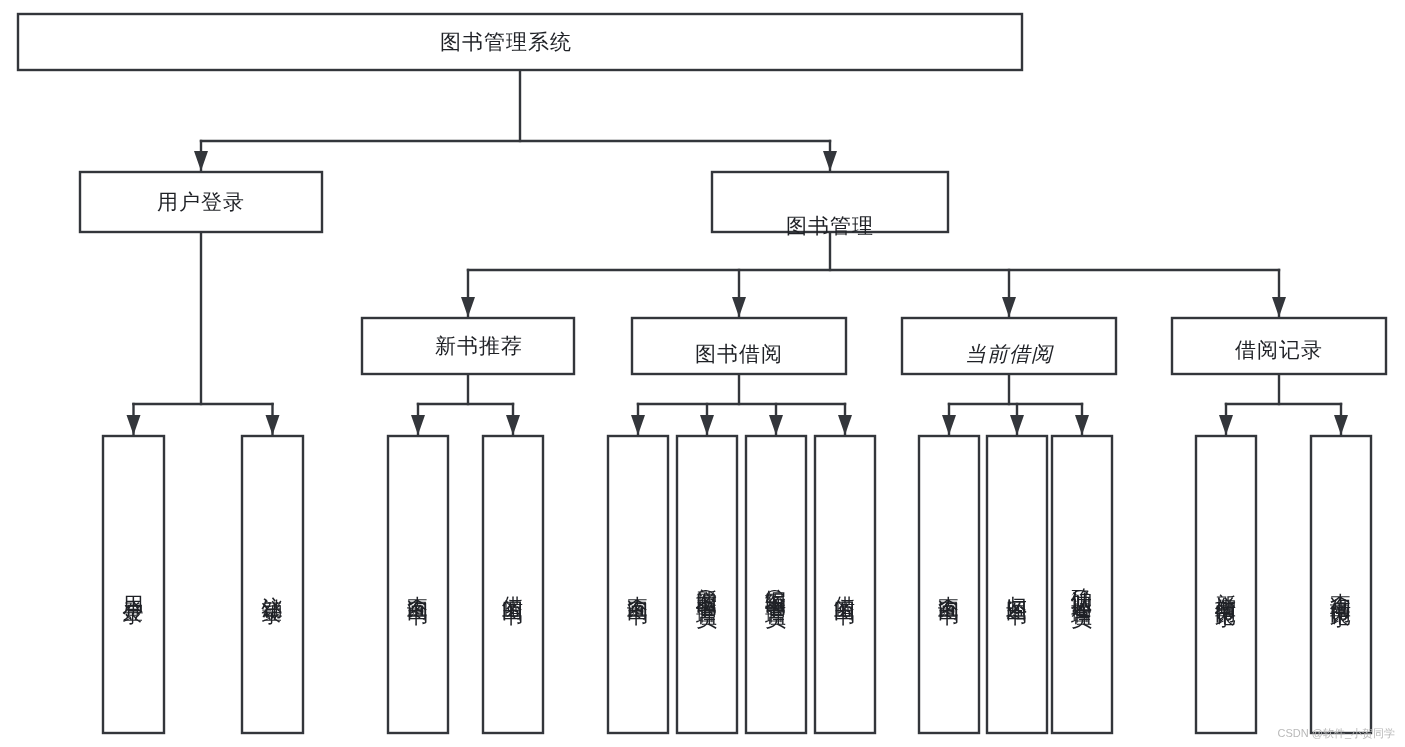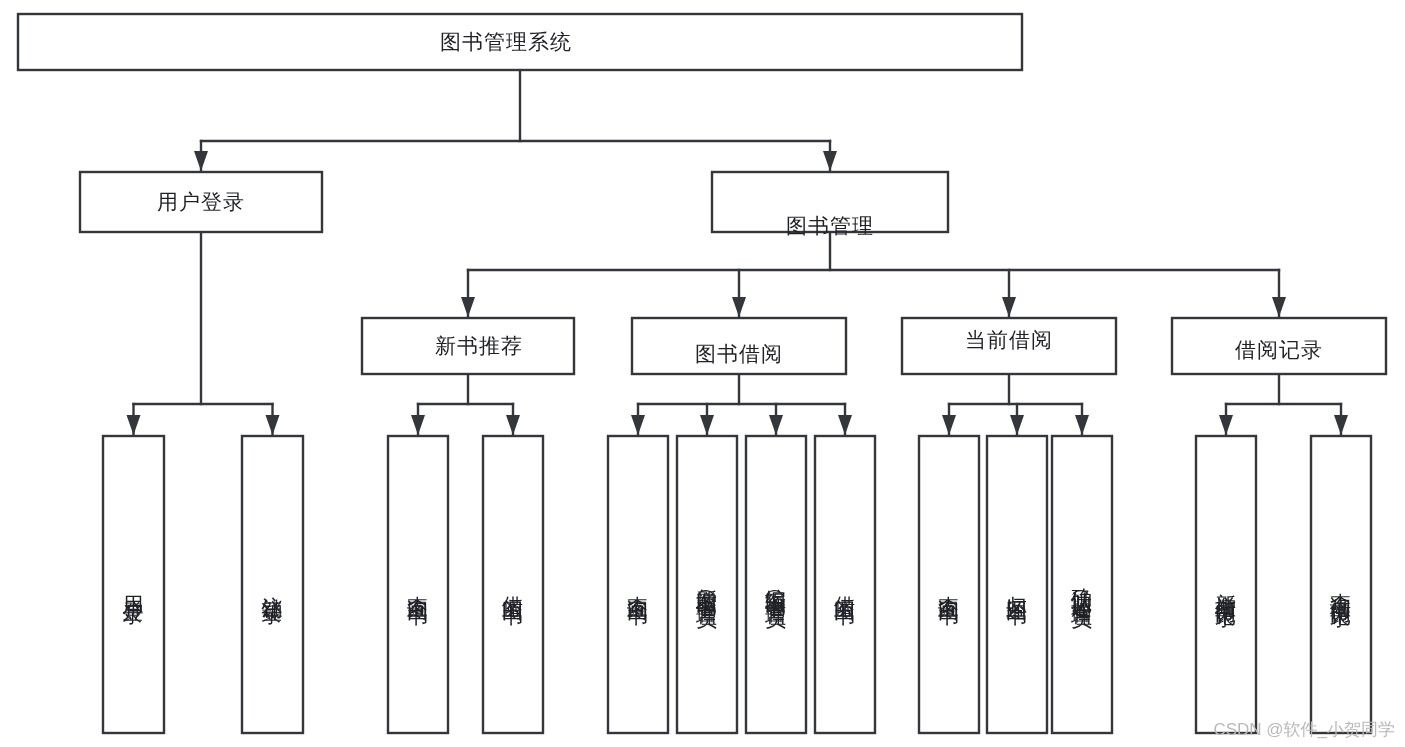--- a/index.html
+++ b/index.html
@@ -63,21 +63,21 @@
     text-orientation: upright;
     letter-spacing: 3px;
     line-height: 1;
     text-align: center;
     pointer-events: none;
   }
   .watermark {
     position: absolute;
     right: 10px;
     bottom: 6px;
-    font-size: 17px;
+    font-size: 11px;
     color: #b9b9b9;
     white-space: nowrap;
     pointer-events: none;
   }
 </style>
 </head>
 <body>
 
 <div id="diagram-root">
 
@@ -159,21 +159,21 @@
         <rect x="1311" y="436" width="60" height="297" class="node-box"></rect>
       </g>
   </svg>
 
   <div id="labels">
       <div class="node-label-h" style="left: 18px; top: 14px; width: 976px; height: 56px;">图书管理系统</div>
       <div class="node-label-h" style="left: 80px; top: 172px; width: 242px; height: 60px;">用户登录</div>
       <div class="node-label-h" style="left: 712px; top: 172px; width: 236px; height: 60px; margin-top: 24px;">图书管理</div>
       <div class="node-label-h" style="left: 362px; top: 318px; width: 234px; height: 56px;">新书推荐</div>
       <div class="node-label-h" style="left: 632px; top: 318px; width: 214px; height: 72px;">图书借阅</div>
-      <div class="node-label-h" style="left: 902px; top: 318px; width: 214px; height: 44px;">当前借阅</div>
+      <div class="node-label-h" style="left: 902px; top: 332px; width: 214px; height: 44px; font-style: italic;">当前借阅</div>
       <div class="node-label-h" style="left: 1172px; top: 318px; width: 214px; height: 64px;">借阅记录</div>
       <div class="node-label-v" style="left: 103px; top: 436px; width: 61px; height: 297px;">用户登录</div>
       <div class="node-label-v" style="left: 242px; top: 436px; width: 61px; height: 297px;">注销登录</div>
       <div class="node-label-v" style="left: 388px; top: 436px; width: 60px; height: 297px;">查询图书</div>
       <div class="node-label-v" style="left: 483px; top: 436px; width: 60px; height: 297px;">借阅图书</div>
       <div class="node-label-v" style="left: 608px; top: 436px; width: 60px; height: 297px;">查询图书</div>
       <div class="node-label-v" style="left: 677px; top: 436px; width: 60px; height: 297px;">新增图书（管理员）</div>
       <div class="node-label-v" style="left: 746px; top: 436px; width: 60px; height: 297px;">编辑图书（管理员）</div>
       <div class="node-label-v" style="left: 815px; top: 436px; width: 60px; height: 297px;">借阅图书</div>
       <div class="node-label-v" style="left: 919px; top: 436px; width: 60px; height: 297px;">查询图书</div>

